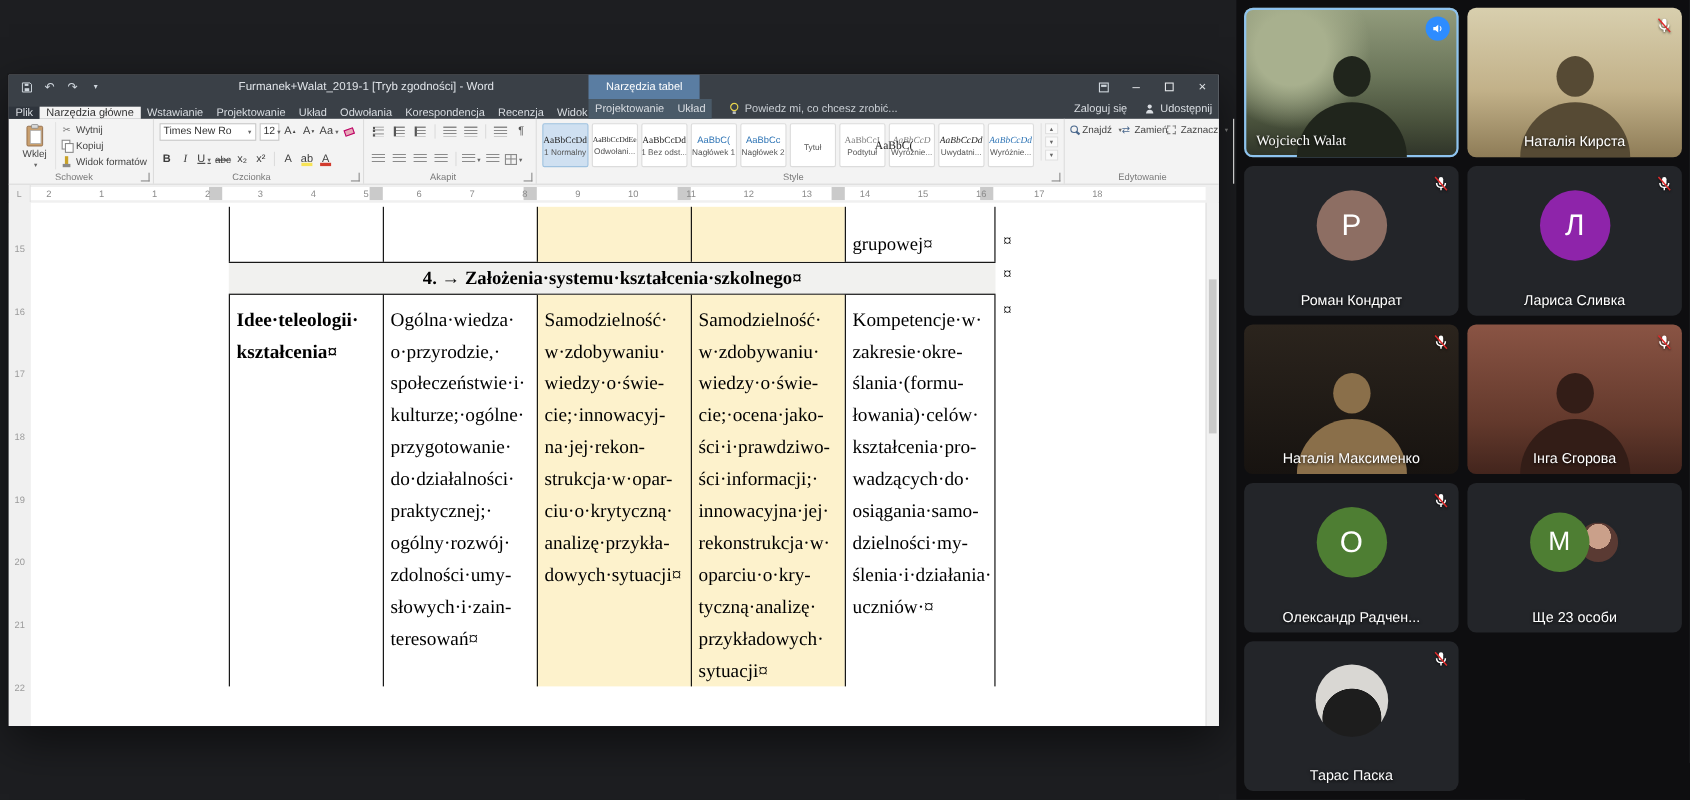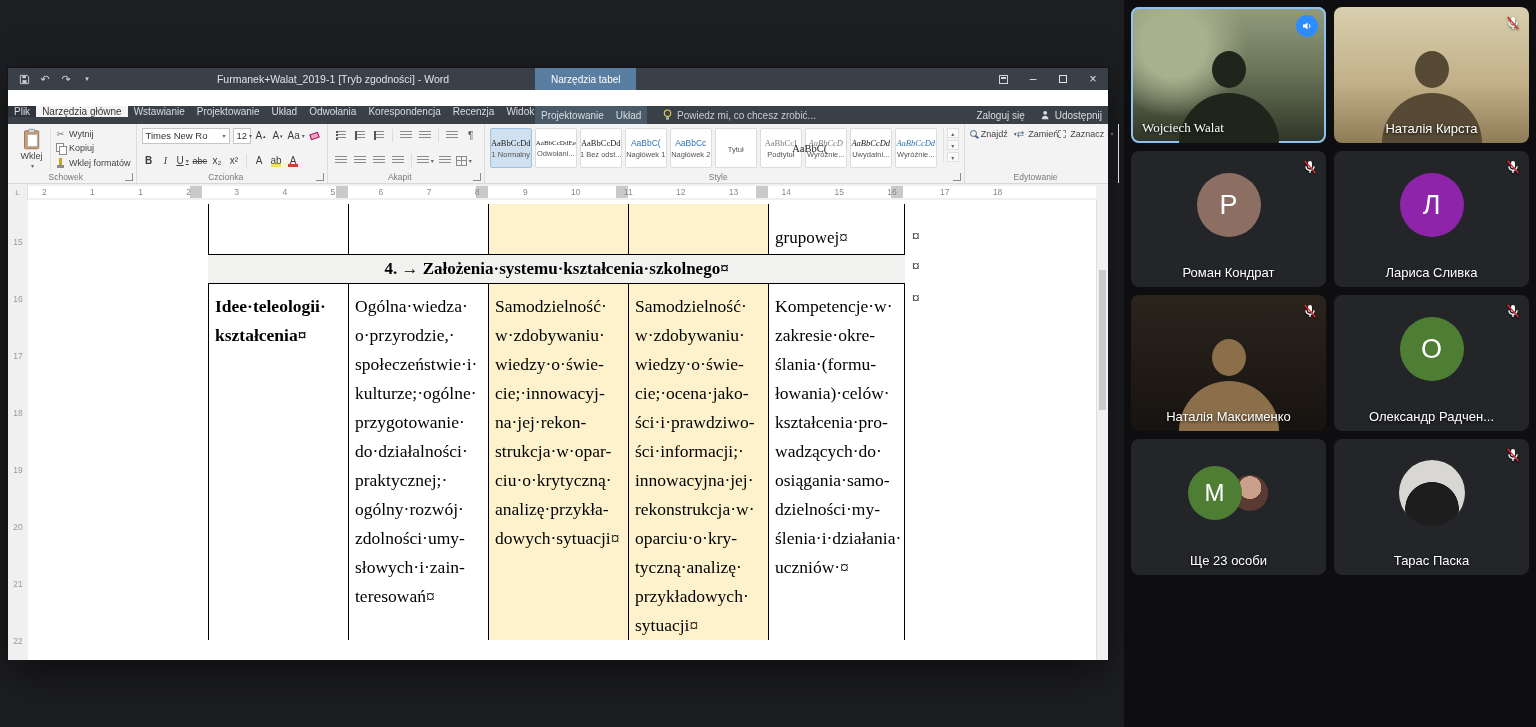--- a/index.html
+++ b/index.html
@@ -23,22 +23,22 @@
   .qat-btn.small { font-size:7px; }
   .title { position:absolute; left:110px; width:430px; text-align:center; white-space:nowrap; overflow:hidden; }
   .ctx-chip { position:absolute; left:527px; top:0; height:100%; padding:0 16px;
               background:#5a7da2; color:#fff; display:flex; align-items:center; font-size:10px; }
   .win-btns { position:absolute; right:0; top:0; height:100%; display:flex; }
   .wb { width:30px; height:100%; display:flex; align-items:center; justify-content:center; color:#e4e7ea; font-size:12px; }
   .rdo-ic { width:9px; height:9px; border:1px solid #cfd6dd; position:relative; }
   .rdo-ic::after { content:""; position:absolute; left:1px; right:1px; top:1px; height:2px; background:#cfd6dd; }
   .restore-ic { width:8px; height:8px; border:1px solid #e4e7ea; }
 
-  .tabrow { height:18px; background:#3a4047; display:flex; align-items:flex-start; color:#d9dde2;
-            font-size:10px; position:relative; flex:0 0 auto;margin-top:16px; }
+  .tabrow { height:18px; background:#3a4047; display:flex; align-items:flex-end; color:#d9dde2;
+            font-size:10px; position:relative; flex:0 0 auto; }
   .tab { padding:0 6px; display:flex; align-items:center; white-space:nowrap; }
   .tab.file { background:#2f353d; }
   .tab.active { background:#f3f3f3; color:#333; }
   .ctxzone { position:absolute; left:527px; top:0; bottom:0; display:flex; background:#4a5a68; }
   .tellme { position:absolute; left:655px; top:0; bottom:0; display:flex; align-items:center; gap:5px; color:#c8cdd3; }
   .tab-right { position:absolute; right:6px; top:0; bottom:0; display:flex; gap:16px; align-items:center; }
   .share-wrap { display:flex; align-items:center; gap:4px; }
 
   
   .ribbon { height:60px; background:#f3f3f3; border-bottom:1px solid #d8d8d8; display:flex;
@@ -264,21 +264,21 @@
         <div class="mini">
             <span class="mi">
               <i class="ic-copy"></i>
             </span>
             <span>Kopiuj</span>
           </div>
         <div class="mini">
             <span class="mi">
               <i class="ic-brush"></i>
             </span>
-            <span>Wklej formatów</span>
+            <span>Widok formatów</span>
           </div>
       </div>
       <div class="group-label">Schowek</div>
       <div class="launcher"></div>
     </div>
 
     <div class="group">
       <div class="font-grid">
         <div class="f-row">
           <span class="combo name-combo">
@@ -588,20 +588,28 @@
 
   <div class="tile v5 person">
     <span class="mute"><svg width="16" height="16" viewBox="0 0 24 24">
           <path fill="#fff" d="M12 14a3 3 0 0 0 3-3V6a3 3 0 0 0-6 0v5a3 3 0 0 0 3 3z"></path>
           <path fill="#fff" d="M17 11a5 5 0 0 1-10 0H5a7 7 0 0 0 6 6.9V21h2v-3.1A7 7 0 0 0 19 11h-2z"></path>
           <line x1="4" y1="3" x2="20" y2="21" stroke="#e02b2b" stroke-width="2"></line>
         </svg></span>
     <span class="tname">Наталія Максименко</span>
   </div>
 
+  <div class="tile v6 person">
+    <span class="mute"><svg width="16" height="16" viewBox="0 0 24 24">
+          <path fill="#fff" d="M12 14a3 3 0 0 0 3-3V6a3 3 0 0 0-6 0v5a3 3 0 0 0 3 3z"></path>
+          <path fill="#fff" d="M17 11a5 5 0 0 1-10 0H5a7 7 0 0 0 6 6.9V21h2v-3.1A7 7 0 0 0 19 11h-2z"></path>
+          <line x1="4" y1="3" x2="20" y2="21" stroke="#e02b2b" stroke-width="2"></line>
+        </svg></span>
+    <span class="tname">Інга Єгорова</span>
+  </div>
 
   <div class="tile">
     <span class="mute"><svg width="16" height="16" viewBox="0 0 24 24">
           <path fill="#fff" d="M12 14a3 3 0 0 0 3-3V6a3 3 0 0 0-6 0v5a3 3 0 0 0 3 3z"></path>
           <path fill="#fff" d="M17 11a5 5 0 0 1-10 0H5a7 7 0 0 0 6 6.9V21h2v-3.1A7 7 0 0 0 19 11h-2z"></path>
           <line x1="4" y1="3" x2="20" y2="21" stroke="#e02b2b" stroke-width="2"></line>
         </svg></span>
     <span class="la" style="background: rgb(78, 126, 51);">О</span>
     <span class="tname">Олександр Радчен...</span>
   </div>

